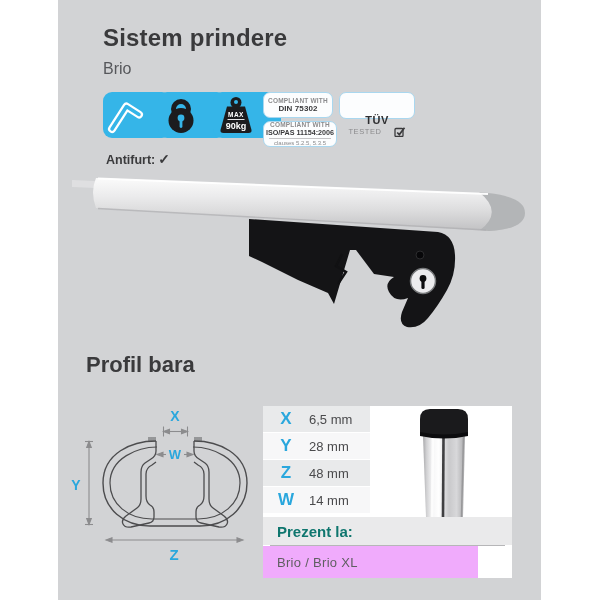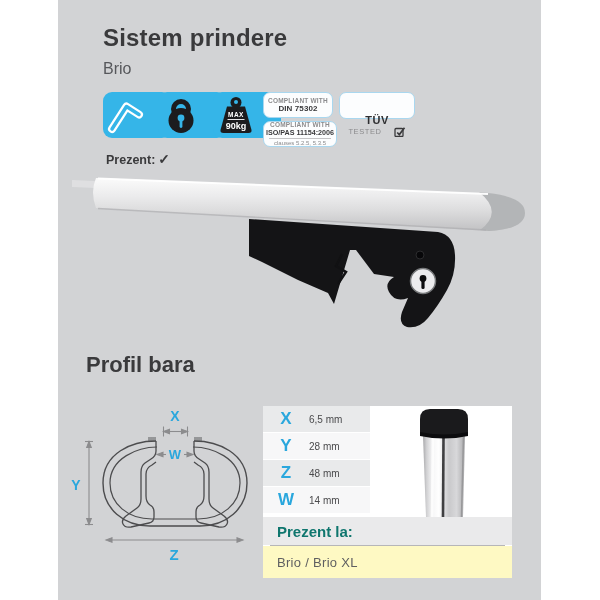--- a/index.html
+++ b/index.html
@@ -30,27 +30,27 @@
   .antifurt{position:absolute;left:48px;top:151px;font-size:12.5px;font-weight:bold;color:#3a3a3c;}
   .antifurt .chk{font-size:14px;font-weight:bold;margin-left:3px;}
 
   
   .sec-title{position:absolute;left:28px;top:352px;font-size:22px;font-weight:bold;color:#3a3a3c;}
 
   
   .panel{position:absolute;left:205px;top:406px;width:249px;height:172px;background:#ffffff;}
   .dim-row{position:absolute;left:0;width:107px;height:26px;display:flex;align-items:center;}
   .dim-key{width:46px;text-align:center;font-size:17px;font-weight:bold;color:#2aa7dd;}
-  .dim-val{font-size:10px;color:#4a4a4c;}
+  .dim-val{font-size:13px;color:#4a4a4c;}
   .photo-cell{position:absolute;left:107px;top:0;width:142px;height:111px;background:#ffffff;}
   .present-head{position:absolute;left:0;top:111px;width:249px;height:28px;background:#eaeaeb;
                 display:flex;align-items:center;}
   .present-head span{margin-left:14px;font-size:15px;font-weight:bold;color:#0f766e;}
   .present-line{position:absolute;left:7px;top:139px;width:235px;height:1px;background:#b6b6b8;}
-  .present-body{position:absolute;left:0;top:140px;width:249px;height:32px;background:#fef9c3;
+  .present-body{position:absolute;left:0;top:140px;width:215px;height:32px;background:#f0abfc;
                 display:flex;align-items:center;}
   .present-body span{margin-left:14px;font-size:13px;color:#5f5f61;letter-spacing:.3px;}
 
   
   .photo-svg{position:absolute;left:0;top:168px;}
   .diagram-svg{position:absolute;left:2px;top:403px;}
   svg{font-family:"Liberation Sans",sans-serif;}
 </style>
 </head>
 <body>
@@ -100,21 +100,21 @@
       <div class="b-tuv2">
         <span>TESTED</span>
         <svg width="12" height="11" viewBox="0 0 12 11">
           <rect x="1" y="2.5" width="8" height="8" rx="1" fill="none" stroke="#3a3a3c" stroke-width="1.3"></rect>
           <path d="M3.2,6.5 L5.3,8.6 L10.5,1.8" fill="none" stroke="#3a3a3c" stroke-width="1.7"></path>
         </svg>
       </div>
     </div>
 
     <div class="antifurt">
-      <span>Prezent:</span><span class="chk">✓</span>
+      <span>Antifurt:</span><span class="chk">✓</span>
     </div>
 
     <svg class="photo-svg" width="483" height="180" viewBox="0 0 483 180">
       <defs>
         <linearGradient id="barGrad" x1="0" y1="0" x2="0" y2="1">
           <stop offset="0" stop-color="#fbfbfb"></stop>
             <stop offset="0.35" stop-color="#ebebec"></stop>
           <stop offset="0.62" stop-color="#dcdcdd"></stop>
             <stop offset="1" stop-color="#c1c1c3"></stop>
         </linearGradient>

